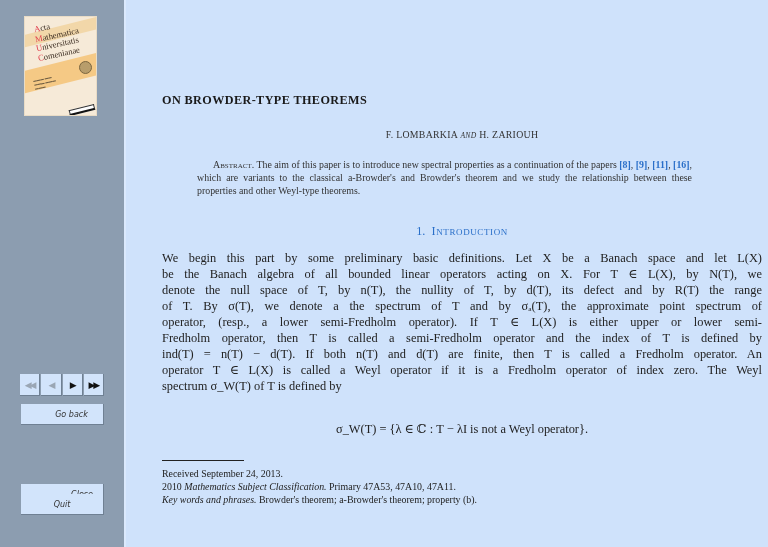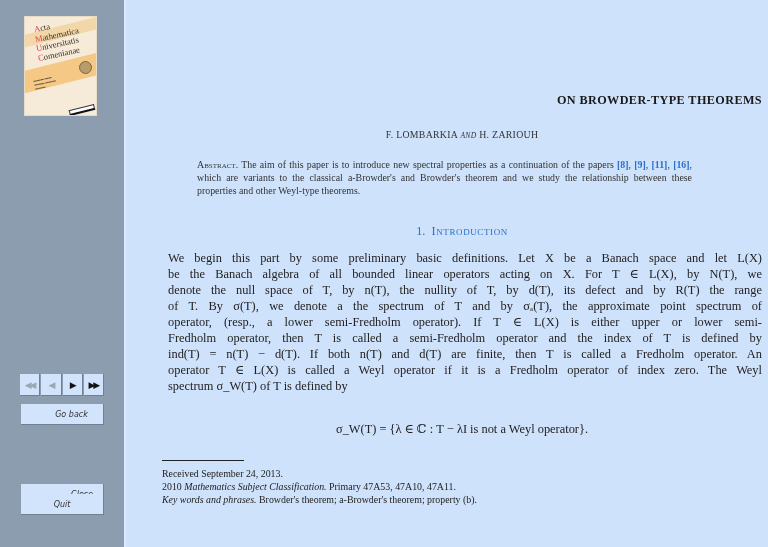--- a/index.html
+++ b/index.html
@@ -26,30 +26,30 @@
   .navbtn.disabled { color: #9aa6b4; }
 
   .sidebtn { position: absolute; left: 21px; width: 83px; height: 21px; background: #d2e4fb; border-right: 1px solid #6f8093; border-bottom: 1px solid #6f8093; display: flex; align-items: center; justify-content: center; font-family: "DejaVu Sans", sans-serif; font-style: italic; font-size: 8px; color: #333; cursor: pointer; }
   .btn-goback { top: 404px; padding-left: 19px; }
   .btn-fullscreen { top: 434px; }
   .btn-close { top: 484px; padding-left: 40px; }
   .btn-quit { top: 494px; }
 
   
   .main { position: absolute; left: 162px; top: 0; width: 600px; }
-  .title { position: absolute; top: 93px; left: 0; width: 600px; text-align: right; font-weight: bold; font-size: 12.2px; letter-spacing: 0.4px; color: #1a1a1a; }
+  .title { position: absolute; top: 93px; left: 0; width: 600px; text-align: left; font-weight: bold; font-size: 12.2px; letter-spacing: 0.4px; color: #1a1a1a; }
   .authors { position: absolute; top: 129px; left: 0; width: 600px; text-align: center; font-size: 9.8px; letter-spacing: 0.3px; color: #333; }
   .authors .and { font-size: 7.6px; font-style: italic; }
   .abstract { position: absolute; top: 158px; left: 35px; width: 495px; font-size: 9.9px; line-height: 13.2px; color: #333; text-align: justify; }
-  .abstract .sc { font-variant: small-caps; }
+  .abstract .sc { font-variant: small-caps; margin-left: 16px; }
   .cite { color: #2a6fc9; font-weight: bold; }
   .section { position: absolute; top: 224px; left: 0; width: 600px; text-align: center; font-size: 12.3px; color: #2a6fc9; }
   .section .sc { font-variant: small-caps; letter-spacing: 0.6px; }
   .body { position: absolute; top: 250px; left: 0; width: 600px; font-size: 12.4px; line-height: 16px; color: #222; text-align: justify; text-align-last: left; }
-  .body .line { display: block; white-space: nowrap; text-align: justify; text-align-last: justify; margin-left: 6px; }
+  .body .line { display: block; white-space: nowrap; text-align: justify; text-align-last: justify; }
   .body .line.last { text-align-last: left; }
   .display { position: absolute; top: 421px; left: 0; width: 600px; text-align: center; font-size: 12.4px; }
   .rule { position: absolute; top: 460px; left: 0; width: 82px; height: 1px; background: #222; }
   .footnotes { position: absolute; top: 467px; left: 0; width: 600px; font-size: 9.9px; line-height: 13px; color: #222; }
   .footnotes i { font-style: italic; }
 </style>
 </head>
 <body>
 
 <div class="sidebar">

